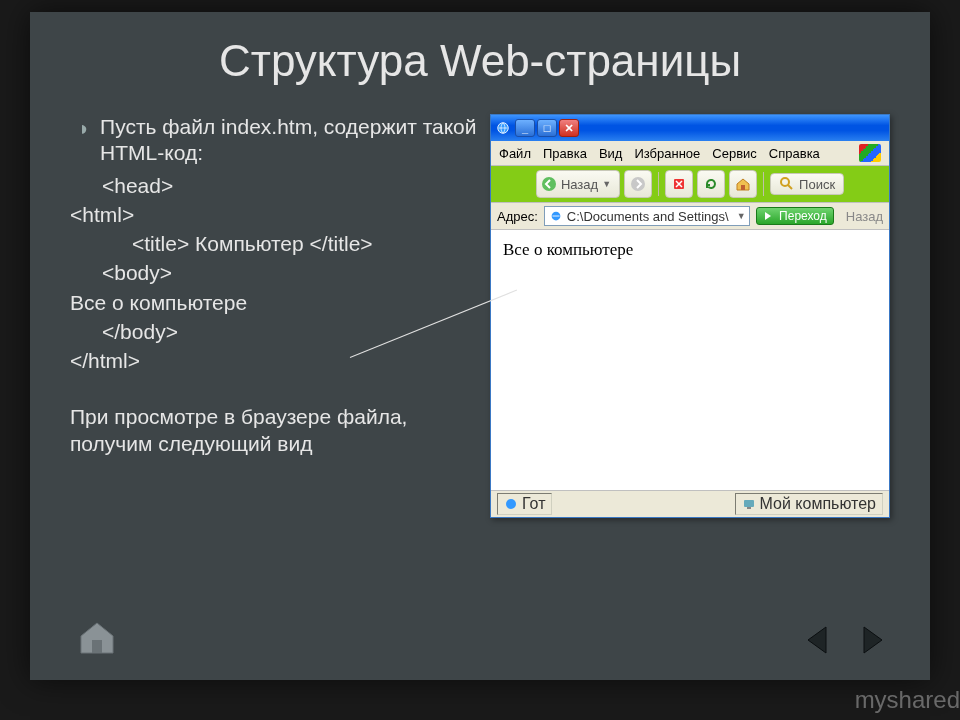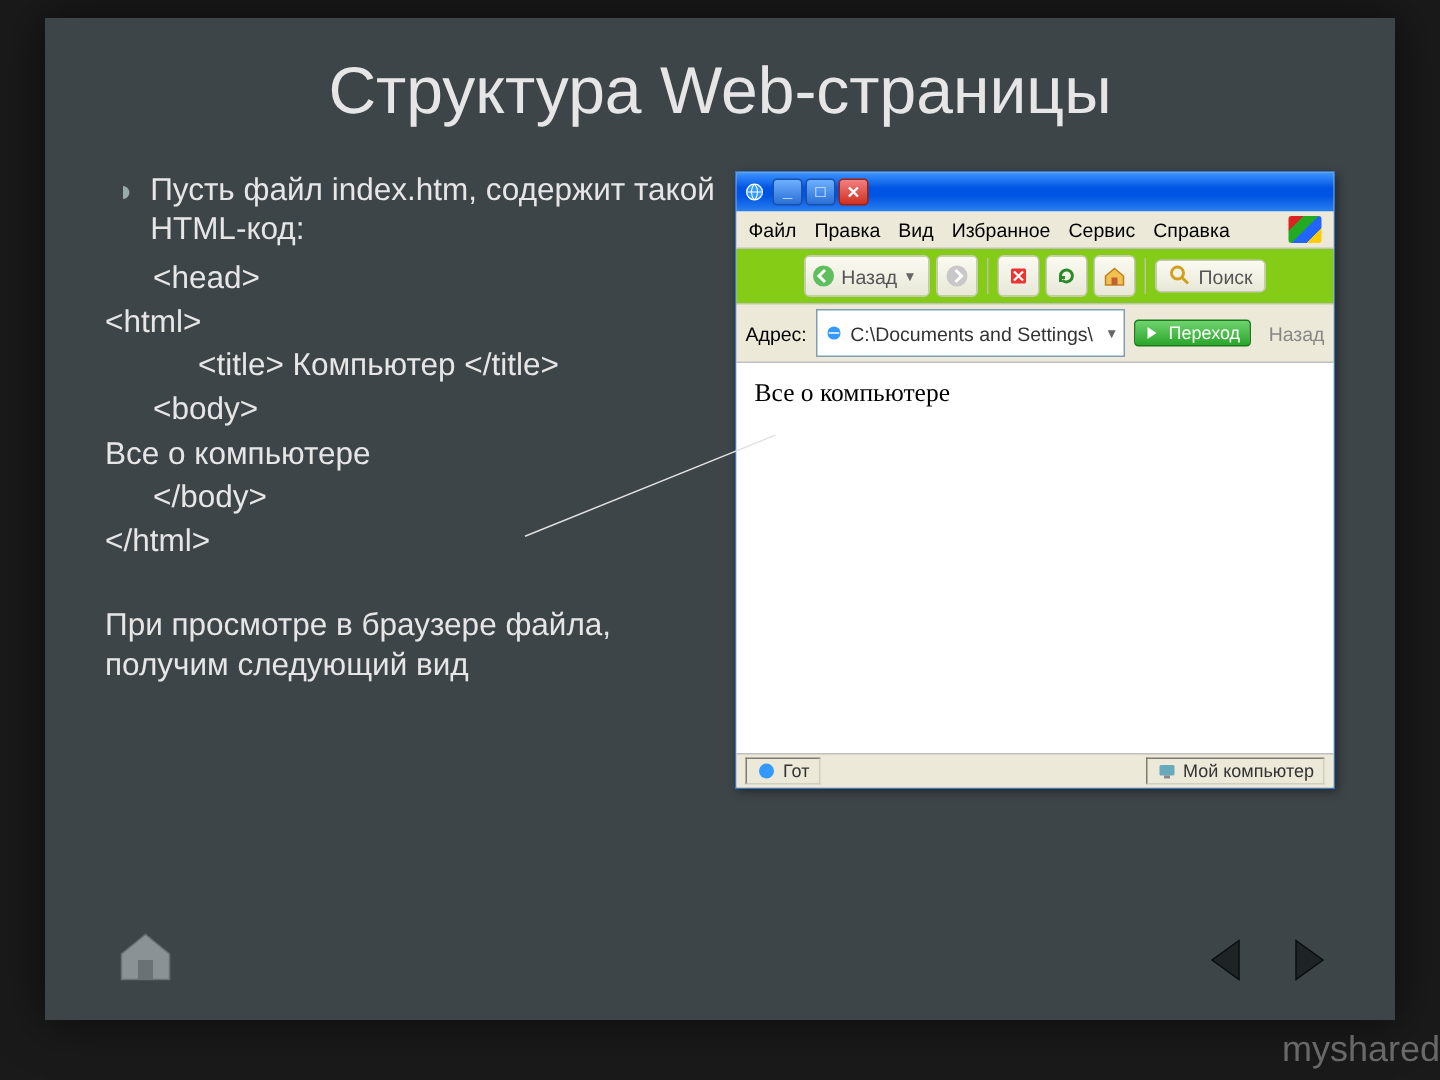--- a/index.html
+++ b/index.html
@@ -70,28 +70,28 @@
 
   .toolbar { display:flex; align-items:center; gap:4px; padding:4px 6px; background:#84cc16; border-bottom:1px solid #c0c0c0; font-size:13px; color:#555;justify-content:center;}
   .tbtn { width:28px; height:28px; border-radius:4px; display:flex; align-items:center; justify-content:center; border:1px solid #c8c8b8; background:linear-gradient(#fafaf2,#e8e8d8);}
   .tbtn.back { width:auto; padding:0 8px 0 4px; gap:4px; }
   .tbtn svg { width:16px; height:16px; }
   .search-group{display:flex;align-items:center;gap:4px;border:1px solid #c8c8b8;background:linear-gradient(#fafaf2,#e8e8d8);padding:2px 8px;border-radius:4px;}
   .search-group svg{width:16px;height:16px;}
   .sep{width:1px;height:24px;background:#c0c0a8;margin:0 2px;}
 
   .addrbar{display:flex;align-items:center;gap:6px;padding:3px 6px;background:#ece9d8;border-bottom:1px solid #c0c0c0;font-size:13px;}
-  .addrbar .addrfield{flex:1;display:flex;align-items:center;gap:4px;background:#fff;border:1px solid #7f9db9;height:32px;padding:0 4px;color:#333;overflow:hidden;white-space:nowrap;}
+  .addrbar .addrfield{flex:1;display:flex;align-items:center;gap:4px;background:#fff;border:1px solid #7f9db9;height:20px;padding:0 4px;color:#333;overflow:hidden;white-space:nowrap;}
   .addrfield svg{width:14px;height:14px;flex-shrink:0;}
   .gobtn{display:flex;align-items:center;gap:4px;background:linear-gradient(#6fd36f,#2aa62a);color:#fff;border:1px solid #1a7a1a;border-radius:3px;padding:1px 6px;font-size:12px;}
   .gobtn svg{width:12px;height:12px;}
   .links{color:#888;padding-left:6px;}
 
   .viewport{background:#fff;height:260px;padding:10px 12px;font-family:'Times New Roman',serif;font-size:17px;color:#000;}
-  .statusbar{display:flex;align-items:center;gap:24px;padding:2px 6px;background:#ece9d8;border-top:1px solid #c0c0c0;font-size:12px;color:#333;}
+  .statusbar{display:flex;align-items:center;gap:24px;padding:2px 6px;background:#ece9d8;border-top:1px solid #c0c0c0;font-size:16px;color:#333;}
   .statusbar .stcell{display:flex;align-items:center;gap:4px;border:1px inset #d0d0c0;padding:1px 6px;}
   .statusbar .sp{flex:1;}
   .statusbar svg{width:14px;height:14px;}
 
   
   .callout-line{position:absolute;left:320px;top:345px;width:180px;height:1px;border-top:1px solid #e0e0e0;transform:rotate(-22deg);transform-origin:left center;}
 
   
   .home-btn{position:absolute;left:46px;bottom:24px;width:42px;height:36px;display:flex;align-items:center;justify-content:center;}
   .home-btn svg{width:40px;height:36px;}

